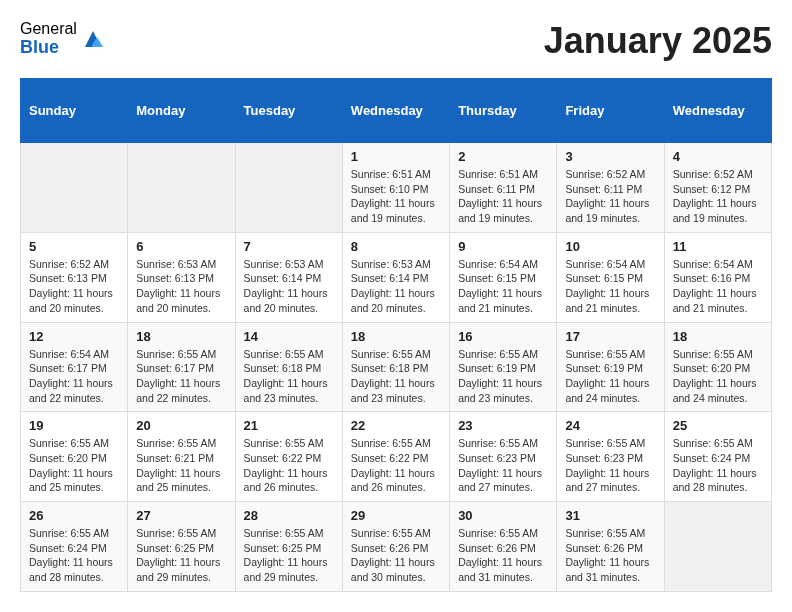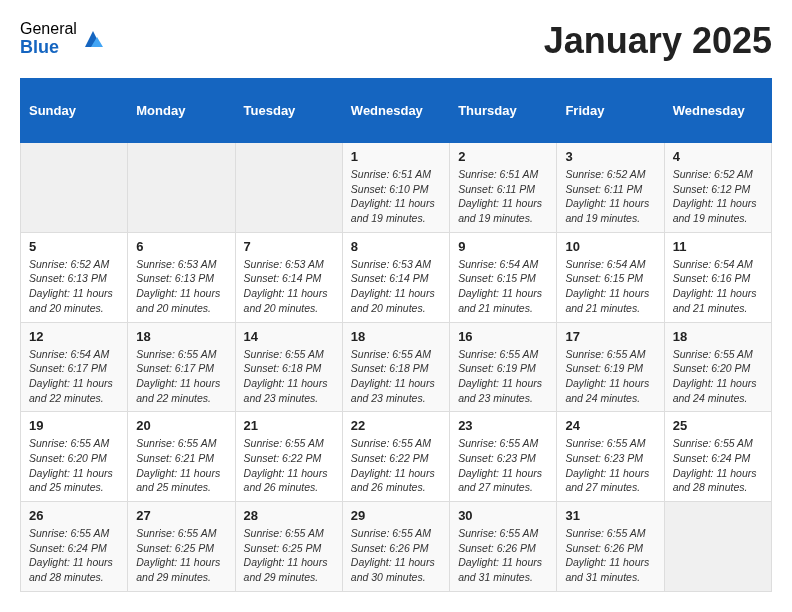--- a/index.html
+++ b/index.html
@@ -80,21 +80,20 @@
     .day-number {
       font-size: 13px;
       font-weight: bold;
       color: #222;
       margin-bottom: 3px;
     }
     .day-info {
       font-size: 10.5px;
       color: #333;
       line-height: 1.4;
-      font-style: italic;
     }
     .empty-cell {
       background: #f0f0f0 !important;
     }
   </style>
 </head>
 <body>
 
 <div class="header">
   <div class="logo">

